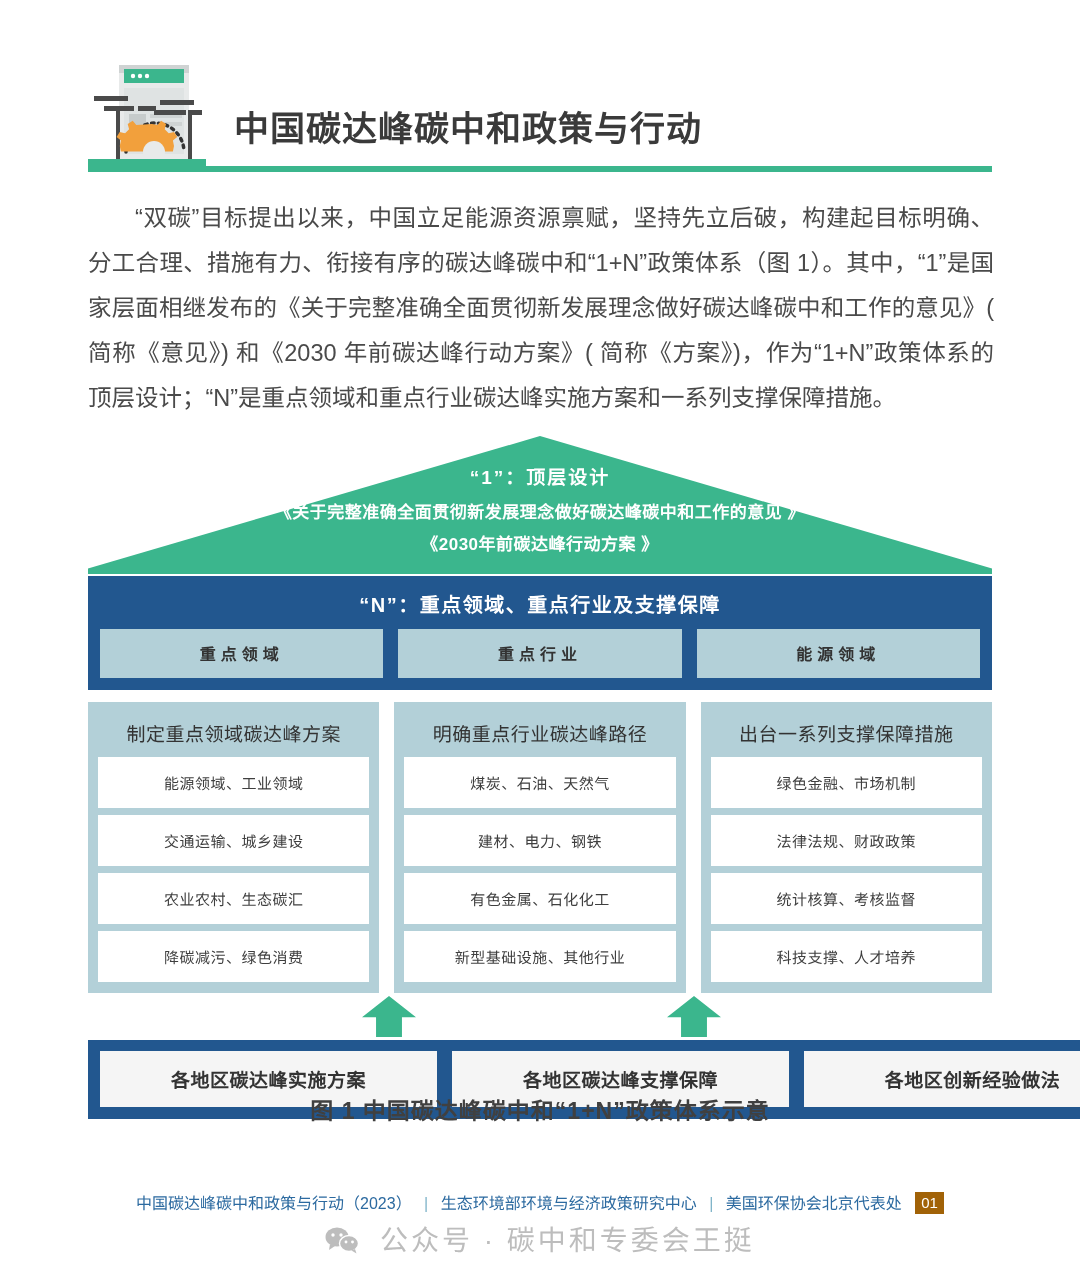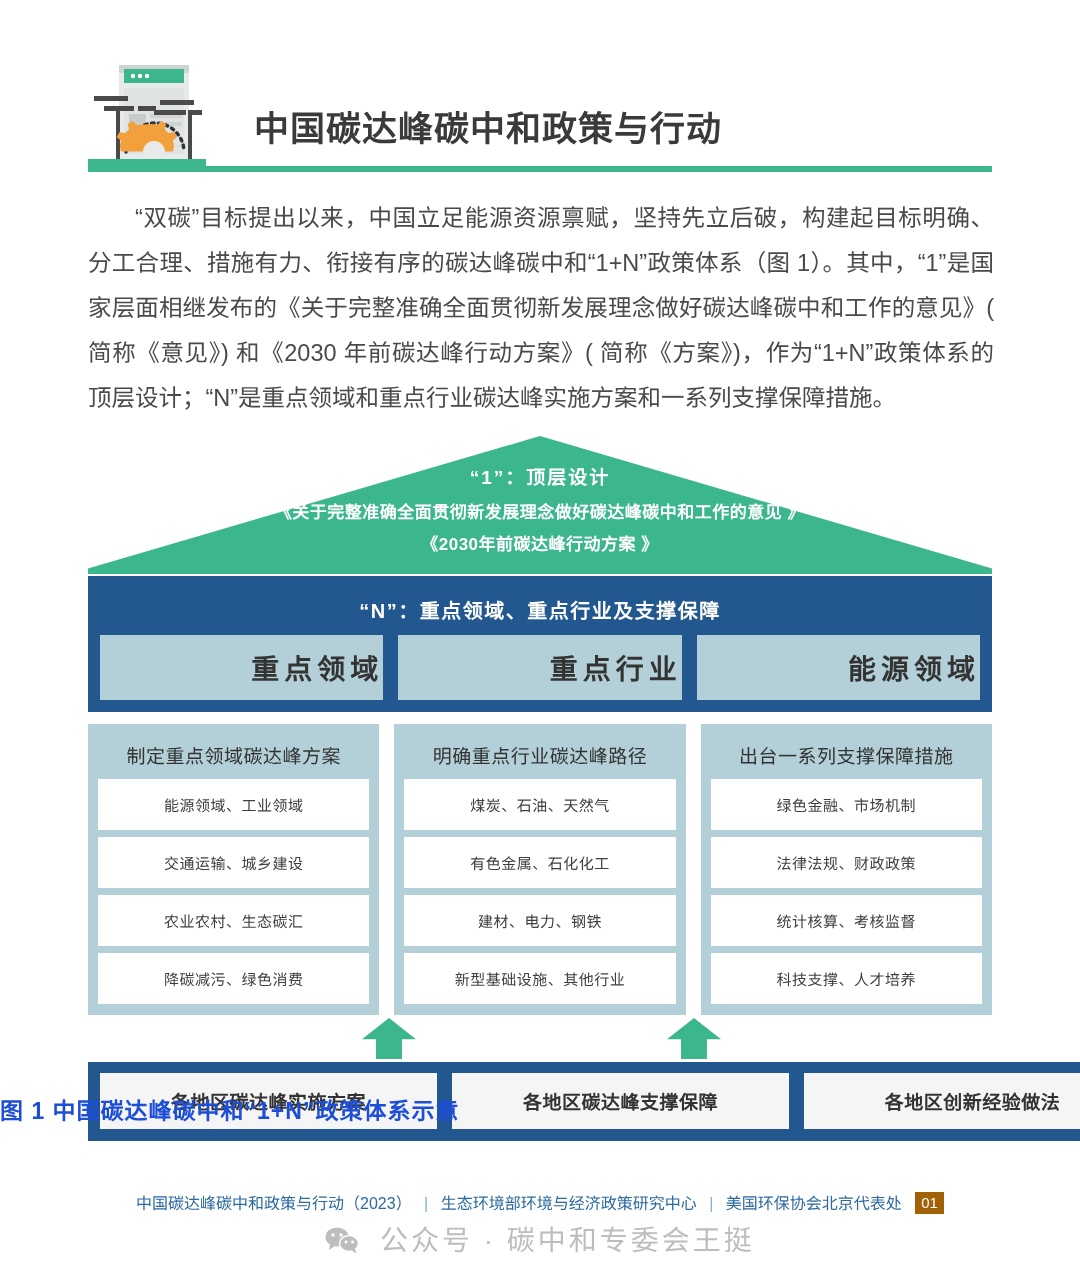--- a/index.html
+++ b/index.html
@@ -34,21 +34,20 @@
   }
   .header-title {
     position: absolute;
     left: 146px;
     top: 48px;
     font-size: 35px;
     font-weight: bold;
     letter-spacing: 1px;
     color: #3a3a3a;
     white-space: nowrap;
-    margin-left: 20px;
   }
   .header-rule {
     position: absolute;
     left: 88px;
     top: 166px;
     width: 904px;
     height: 6px;
     background: #3bb68d;
   }
 
@@ -114,32 +113,32 @@
     background: #22578f;
     padding: 0;
     margin-top: 2px;
   }
   .nband-title {
     text-align: center;
     color: #ffffff;
     font-size: 20px;
     font-weight: bold;
     letter-spacing: 1.5px;
-    padding: 19px 0 11px 0;
+    padding: 13px 0 11px 0;
   }
   .nband-cols {
     display: flex;
     gap: 15px;
     padding: 0 12px 12px 12px;
   }
   .nband-col {
     flex: 1;
     background: #b3d0d8;
-    text-align: right;
-    font-size: 28px;
+    text-align: center;
+    font-size: 16px;
     font-weight: bold;
     letter-spacing: 5px;
     color: #333333;
     padding: 12px 0 13px 0;
   }
 
   
   .cols {
     display: flex;
     gap: 15px;
@@ -205,24 +204,24 @@
     padding: 14px 0 15px 0;
     letter-spacing: 0.5px;
   }
 
   
   .caption {
     position: absolute;
     left: 0;
     top: 1092px;
     width: 1080px;
-    text-align: left;
+    text-align: center;
     font-size: 23px;
     font-weight: bold;
-    color: #1d4ed8;
+    color: #404040;
     letter-spacing: 1px;
   }
 
   
   .footer {
     position: absolute;
     left: 0;
     top: 1190px;
     width: 1080px;
     text-align: center;
@@ -338,22 +337,22 @@
       <div class="col-head">制定重点领域碳达峰方案</div>
       <div class="cell">能源领域、工业领域</div>
       <div class="cell">交通运输、城乡建设</div>
       <div class="cell">农业农村、生态碳汇</div>
       <div class="cell">降碳减污、绿色消费</div>
     </div>
 
     <div class="col">
       <div class="col-head">明确重点行业碳达峰路径</div>
       <div class="cell">煤炭、石油、天然气</div>
+      <div class="cell">建材、电力、钢铁</div>
       <div class="cell">有色金属、石化化工</div>
-      <div class="cell">建材、电力、钢铁</div>
       <div class="cell">新型基础设施、其他行业</div>
     </div>
 
     <div class="col">
       <div class="col-head">出台一系列支撑保障措施</div>
       <div class="cell">绿色金融、市场机制</div>
       <div class="cell">法律法规、财政政策</div>
       <div class="cell">统计核算、考核监督</div>
       <div class="cell">科技支撑、人才培养</div>
     </div>

